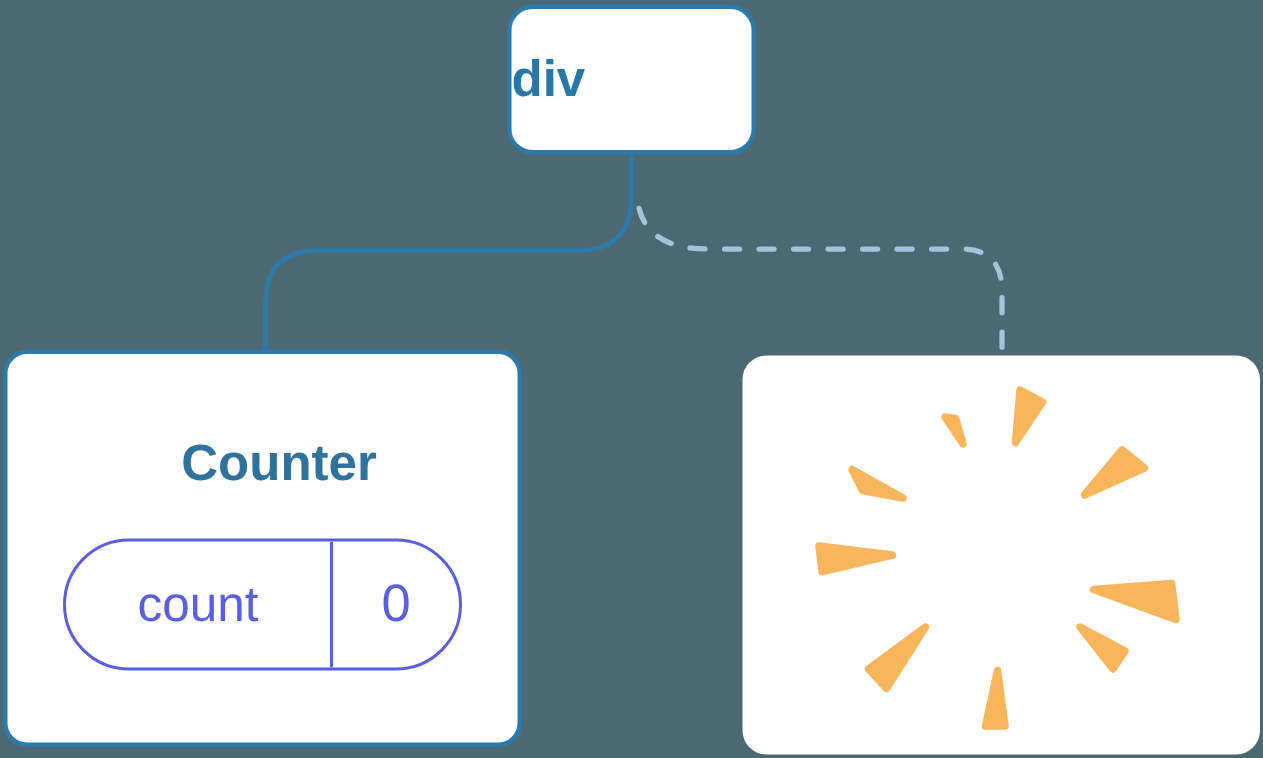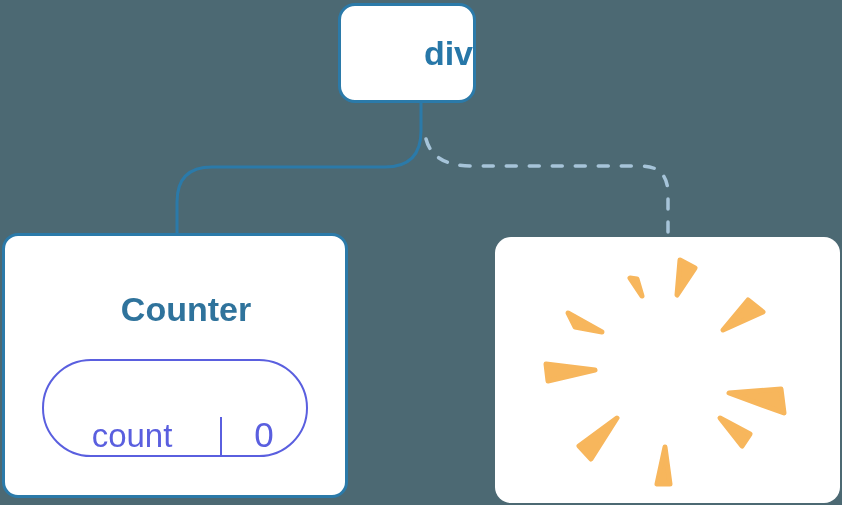--- a/index.html
+++ b/index.html
@@ -19,26 +19,26 @@
     left: 0; top: 0;
     width: 842px; height: 505px;
   }
   .card {
     position: absolute;
     background: #ffffff;
     box-sizing: border-box;
   }
   .node-div {
     left: 338px; top: 3px;
-    width: 138px; height: 100px;
+    width: 166px; height: 100px;
     border: 3px solid #2B7AA9;
     border-radius: 17px;
     display: flex;
     align-items: center;
-    justify-content: flex-end;
+    justify-content: flex-start;
     font-size: 34px;
     font-weight: 600;
     color: #2777A8;
   }
   .node-counter {
     left: 2px; top: 233px;
     width: 346px; height: 265px;
     border: 3px solid #2B7AA9;
     border-radius: 16px;
   }
@@ -47,27 +47,26 @@
     top: 54px; left: 0; right: 0;
     text-align: center;
     font-size: 34px;
     font-weight: 600;
     color: #2F739C;
     padding-left: 22px;
   }
   .state-pill {
     position: absolute;
     left: 37px; top: 123px;
-    width: 266px; height: 98px;
+    width: 266px; height: 88px;
     border: 2px solid #5A5FDF;
     border-radius: 49px;
     box-sizing: border-box;
     display: flex;
     overflow: hidden;
-    align-items: flex-end;
   }
   .pill-key {
     width: 176px;
     border-right: 2px solid #5A5FDF;
     display: flex;
     align-items: center;
     justify-content: center;
     font-size: 33px;
     color: #5A5FDF;
   }

